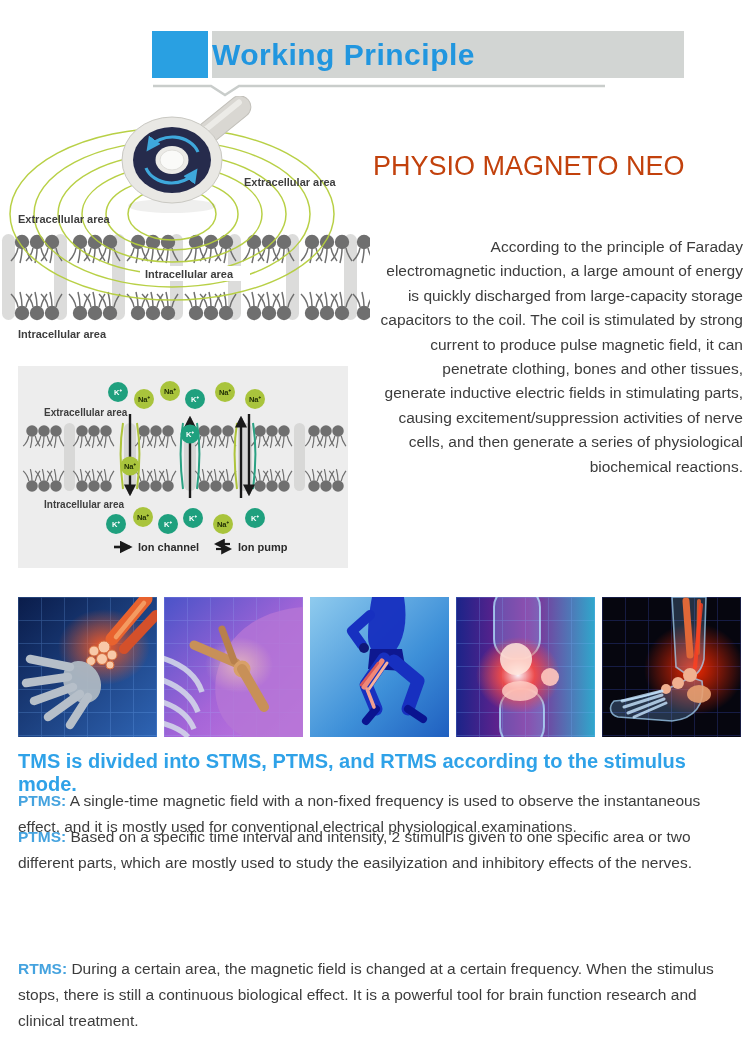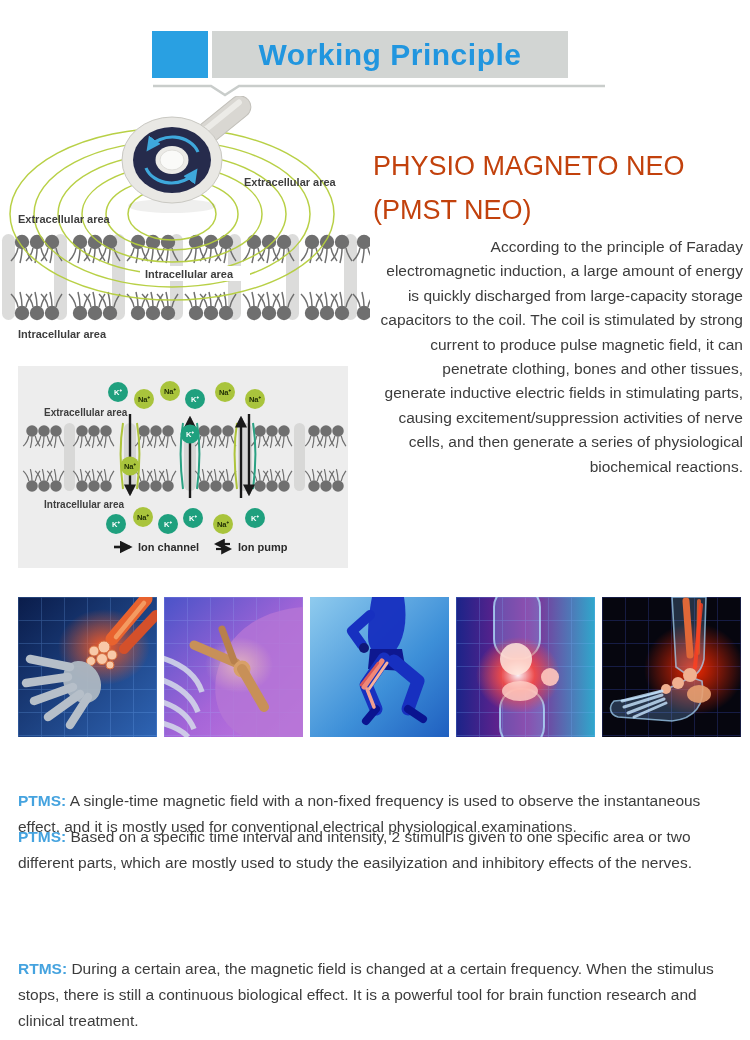--- a/index.html
+++ b/index.html
@@ -2,22 +2,22 @@
 <html><head>
 <meta charset="utf-8">
 <style>
   html,body{margin:0;padding:0;background:#fff;}
   body{font-family:"Liberation Sans",sans-serif;color:#3C3C3C;}
   #page{position:relative;width:750px;height:1040px;background:#fff;overflow:hidden;margin:0 auto;}
   .abs{position:absolute;}
 
   
   #hdr-square{left:152px;top:31px;width:56px;height:47px;background:#29A0E2;}
-  #hdr-bar{left:212px;top:31px;width:356px;height:47px;background:#D2D5D3;
-           display:flex;align-items:center;justify-content:center;}
+  #hdr-bar{left:212px;top:31px;width:472px;height:47px;background:#D2D5D3;
+           display:flex;align-items:center;justify-content:flex-start;}
   #hdr-title{color:#2196DF;font-size:30px;font-weight:bold;letter-spacing:.5px;}
   #hdr-line{left:150px;top:83px;}
 
   
   #prod-heading{left:373px;top:144px;width:372px;color:#c2410c;font-size:27px;line-height:44px;font-weight:400;}
   #prod-text{left:373px;top:231px;width:374px;font-size:15.5px;line-height:24.4px;color:#3C3C3C;}
   #prod-text p{margin:4px;text-align:right;}
 
   
   #diag-field{left:0;top:96px;}
@@ -131,21 +131,20 @@
       <ellipse cx="172" cy="64" rx="12" ry="10" fill="#FAFAF8" stroke="#DFDEDA"></ellipse>
       <g stroke="#3EA8DC" stroke-width="3.2" fill="none">
         <path d="M198 56 A27 22 0 0 0 149 52" marker-end="url(#bah)"></path>
         <path d="M146 72 A27 22 0 0 0 195 76" marker-end="url(#bah)"></path>
       </g>
     </g>
   </svg>
 
   <div class="abs" id="prod-heading">
     <div>PHYSIO MAGNETO NEO</div>
-    <div>(PMST NEO)</div>
   </div>
   <div class="abs" id="prod-text">
     <p>According to the principle of Faraday electromagnetic induction, a large amount of energy is quickly discharged from large-capacity storage capacitors to the coil. The coil is stimulated by strong current to produce pulse magnetic field, it can penetrate clothing, bones and other tissues, generate inductive electric fields in stimulating parts, causing excitement/suppression activities of nerve cells, and then generate a series of physiological biochemical reactions.</p>
   </div>
 
   <svg class="abs" id="diag-ion" width="330" height="202" viewBox="0 0 330 202">
     <defs>
       <marker id="ah" viewBox="0 0 10 10" refX="8" refY="5" markerWidth="5" markerHeight="5" orient="auto-start-reverse">
         <path d="M0,0L10,5L0,10Z" fill="#1a1a1a"></path>
       </marker>
@@ -391,20 +390,21 @@
         <g stroke="rgba(200,230,255,.8)" stroke-width="3" stroke-linecap="round">
           <line x1="60" y1="94" x2="20" y2="104"></line>
             <line x1="60" y1="98" x2="22" y2="110"></line>
           <line x1="62" y1="102" x2="26" y2="116"></line>
             <line x1="64" y1="106" x2="32" y2="120"></line>
         </g>
       </svg>
     </div>
   </div>
 
+  <div class="abs" id="tms-heading">TMS is divided into STMS, PTMS, and RTMS according to the stimulus mode.</div>
 
   <div class="abs tms-p" id="tms-p0">
     <span class="tms-label">PTMS:</span>
     <span>A single-time magnetic field with a non-fixed frequency is used to observe the instantaneous effect, and it is mostly used for conventional electrical physiological examinations.</span>
   </div>
   <div class="abs tms-p" id="tms-p1">
     <span class="tms-label">PTMS:</span>
     <span>Based on a specific time interval and intensity, 2 stimuli is given to one specific area or two different parts, which are mostly used to study the easilyization and inhibitory effects of the nerves.</span>
   </div>
   <div class="abs tms-p" id="tms-p2">

